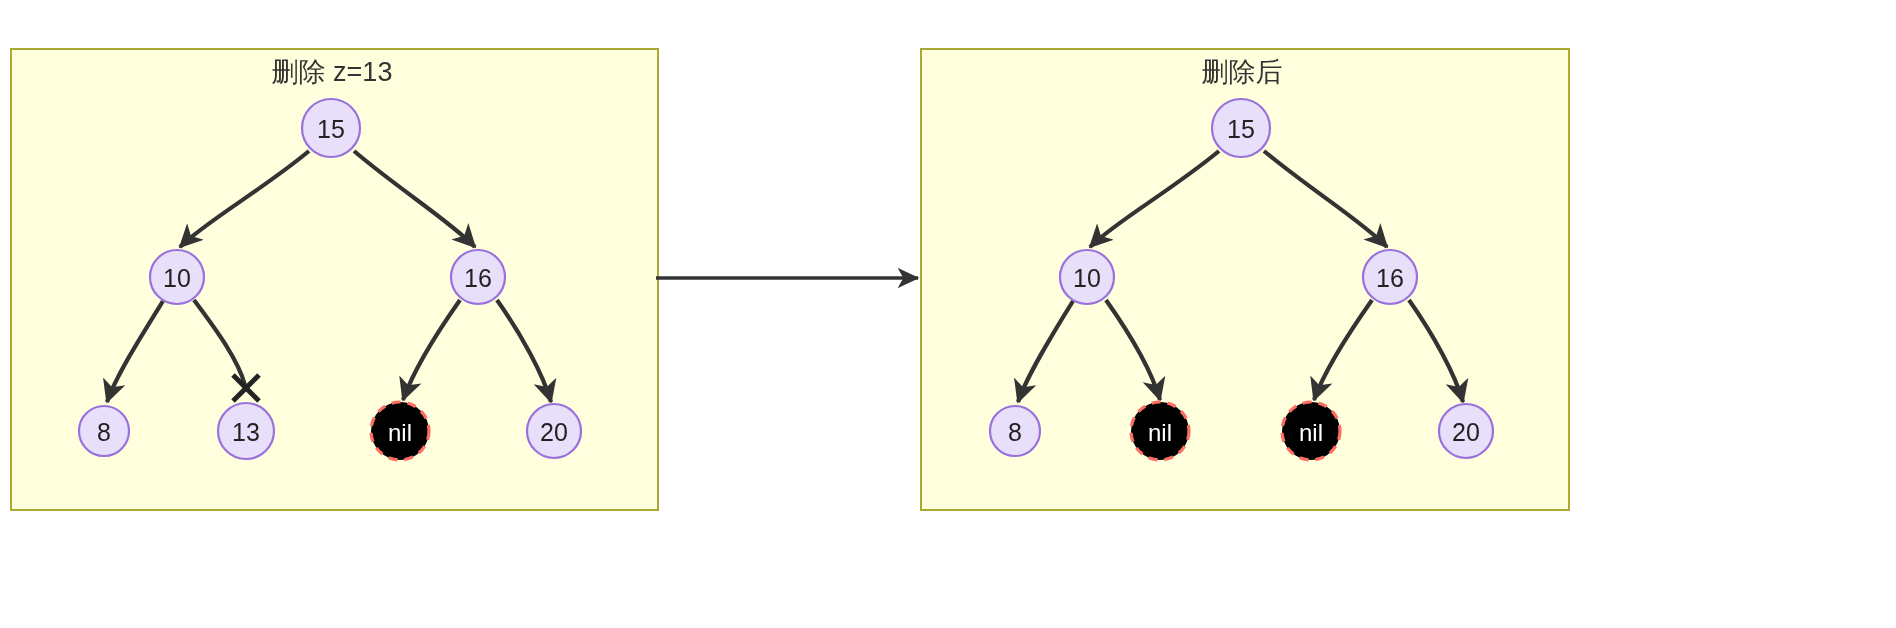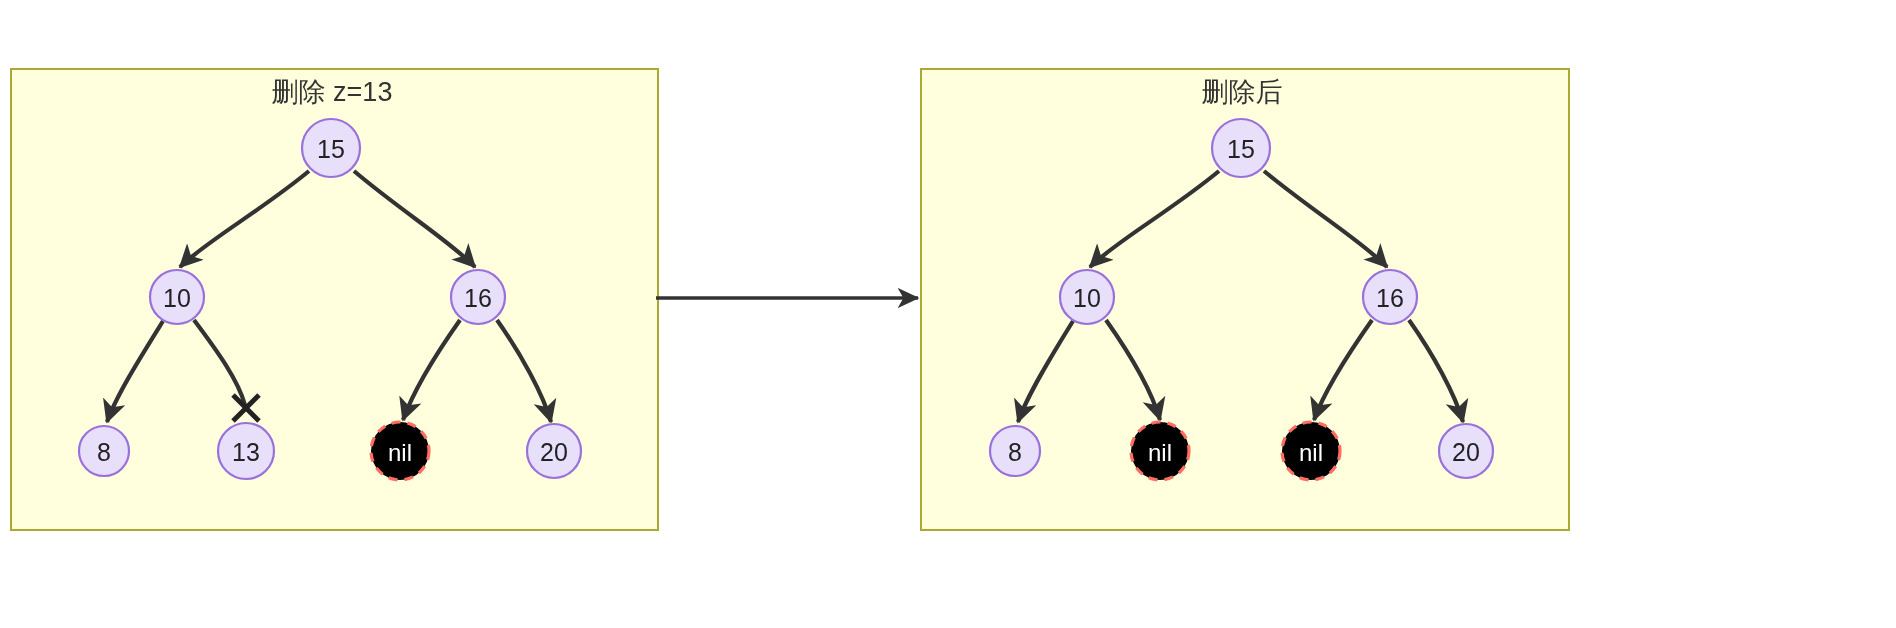--- a/index.html
+++ b/index.html
@@ -13,21 +13,20 @@
     font-family: "Liberation Sans", "DejaVu Sans", sans-serif;
     overflow: hidden;
     position: relative;
   }
   #stage {
     position: absolute;
     left: 0;
     top: 0;
     width: 1896px;
     height: 597px;
-    margin-top: 20px;
   }
   svg.diagram {
     display: block;
     width: 1896px;
     height: 628px;
   }
   .panel-rect {
     fill: #ffffdd;
     stroke: #aaaa33;
     stroke-width: 2;

